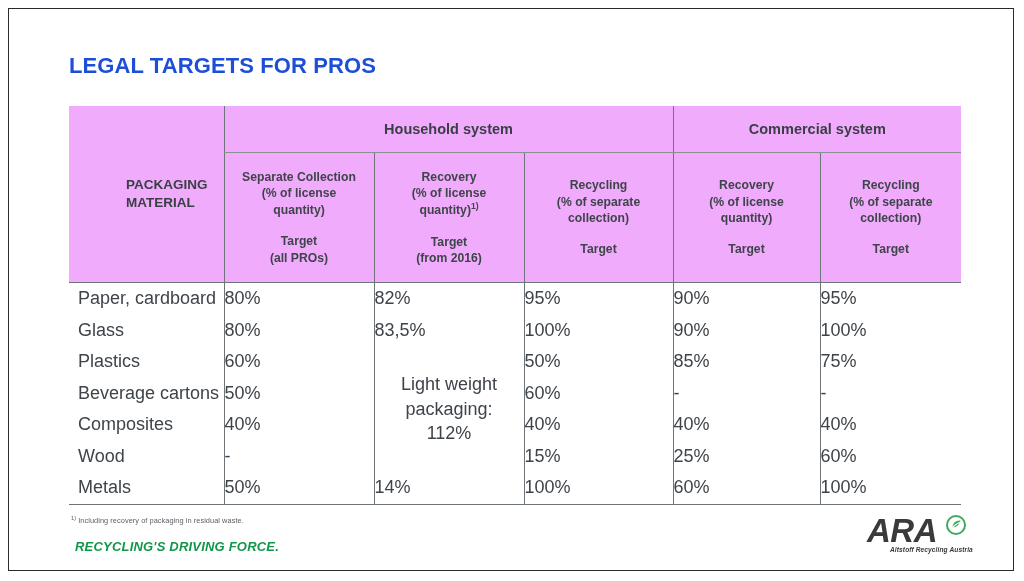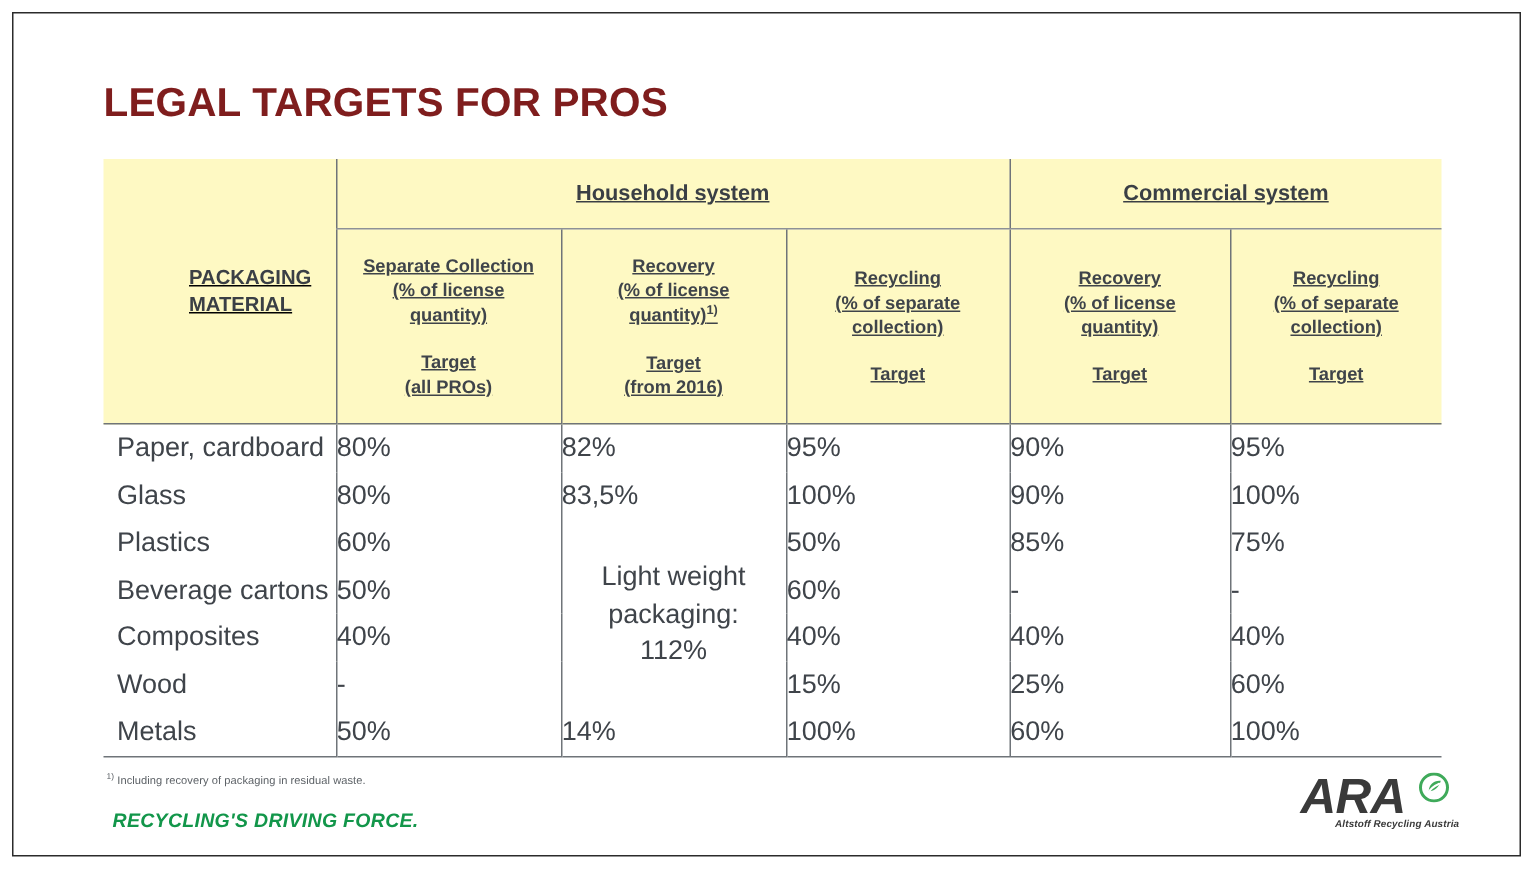--- a/index.html
+++ b/index.html
@@ -20,23 +20,23 @@
     width: 1006px;
     height: 563px;
     border: 1.5px solid #2b2b2b;
     background: #ffffff;
     box-sizing: border-box;
   }
   .title {
     position: absolute;
     left: 60px;
     top: 44px;
-    font-size: 27px;
-    font-weight: bold;
-    color: #7f1d1d;
+    font-size: 22px;
+    font-weight: bold;
+    color: #1d4ed8;
     letter-spacing: 0.1px;
     white-space: nowrap;
   }
 
   
   .tbl-wrap {
     position: absolute;
     left: 60px;
     top: 97px;
     width: 892px;
@@ -47,21 +47,21 @@
     table-layout: fixed;
   }
   table.targets th,
   table.targets td {
     padding: 0;
     margin: 0;
     vertical-align: middle;
   }
 
   
-  .hdr-bg { background: #fef9c3; text-decoration: underline; }
+  .hdr-bg { background: #f0abfc; }
 
   .hdr-sys {
     height: 46px;
     font-size: 14.5px;
     font-weight: bold;
     color: #3a3f45;
     text-align: center;
     border-bottom: 1.2px solid #8d9196;
   }
   .hdr-blank-top {

